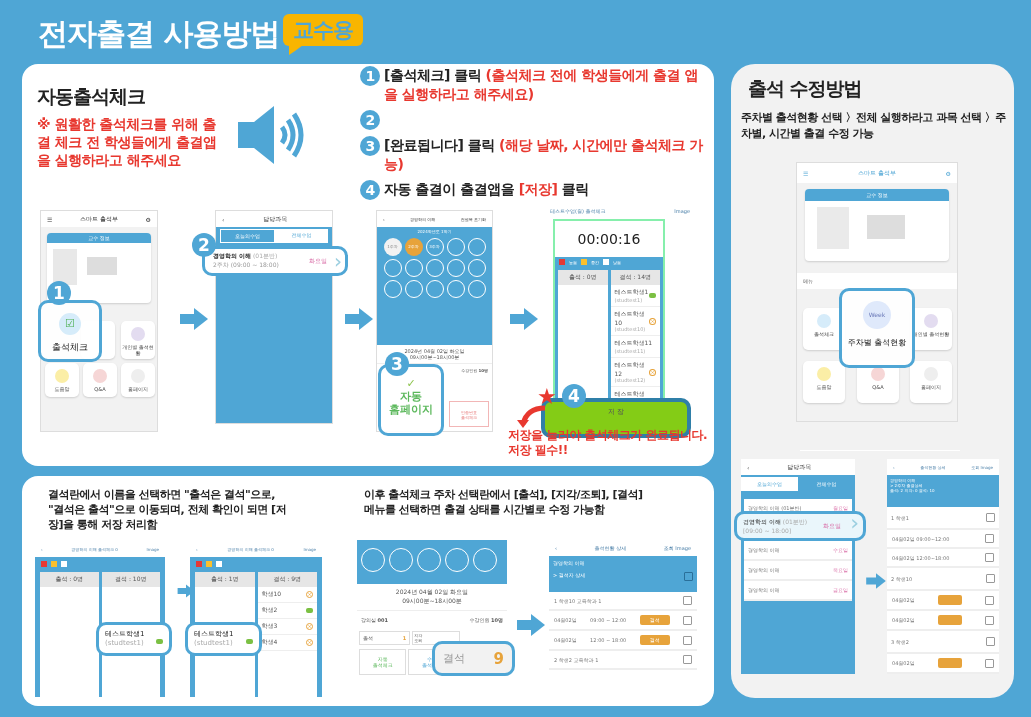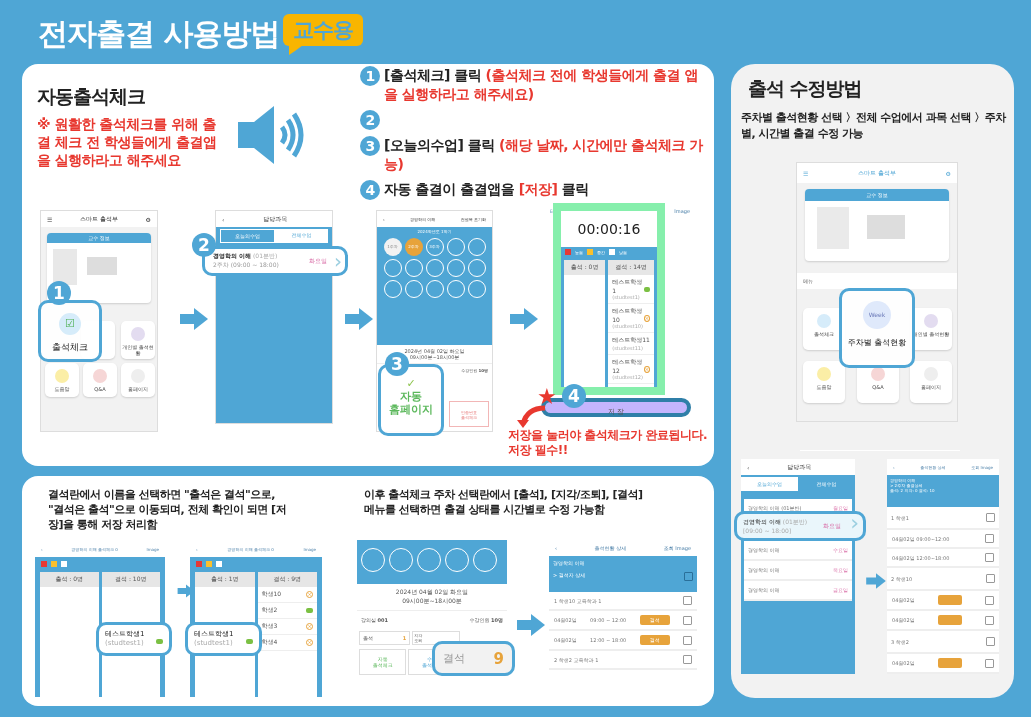--- a/index.html
+++ b/index.html
@@ -62,21 +62,21 @@
 <div class="steps">
   <div class="step">
       <span class="num">1</span>
       <span><span>[출석체크] 클릭 </span><span class="red">(출석체크 전에 학생들에게 출결 앱을 실행하라고 해주세요)</span></span>
     </div>
   <div class="step">
       <span class="num">2</span>
     </div>
   <div class="step">
       <span class="num">3</span>
-      <span><span>[오늘의수업] 클릭 </span><span class="red">(해당 날짜, 시간에만 출석체크 가능)</span></span>
+      <span><span>[완료됩니다] 클릭 </span><span class="red">(해당 날짜, 시간에만 출석체크 가능)</span></span>
     </div>
   <div class="step">
       <span class="num">4</span>
       <span><span>자동 출결이 출결앱을 </span><span class="red">[저장]</span><span> 클릭</span></span>
     </div>
 </div>
 
 <div class="phone" style="left:40px;top:210px;width:118px;height:222px">
   <div class="topbar">
       <span>☰</span>
@@ -171,21 +171,21 @@
 
 <div class="arr" style="left:510px;top:308px">
     <div class="s"></div>
     <div class="t"></div>
   </div>
 
 <div style="position:absolute;left:550px;top:208px;width:140px;font-size:5px;color:#4a7fa8;display:flex;justify-content:space-between">
     <span>테스트수업(월) 출석체크</span>
     <span>Image</span>
   </div>
-<div class="phone" style="left:553px;top:203px;width:112px;height:192px;border:8px solid #86efac;background:#4fa6d5">
+<div class="phone" style="left:553px;top:219px;width:112px;height:192px;border:2px solid #86efac;background:#4fa6d5">
   <div class="timer">00:00:16</div>
   <div class="legend">
       <span class="sq" style="background:#e53935"></span>
       <span>높음</span>
       <span class="sq" style="background:#fbc02d"></span>
       <span>중간</span>
       <span class="sq" style="background:#fff"></span>
       <span>낮음</span>
     </div>
   <div class="cols">
@@ -211,21 +211,21 @@
           <span class="xmark">×</span>
         </div>
       <div class="stu">
           <span><span>테스트학생13</span><small>(studtest13)</small></span>
           <span class="xmark">×</span>
         </div>
 
     </div>
   </div>
 </div>
-<div class="hl" style="left:541px;top:398px;width:150px;height:19px;background:#c4b5fd;border:4px solid #2f7fa8;text-align:center;font-size:7px;line-height:20px;color:#555">저 장</div>
+<div class="hl" style="left:541px;top:398px;width:150px;height:40px;background:#84cc16;border:4px solid #2f7fa8;text-align:center;font-size:7px;line-height:20px;color:#555">저 장</div>
 <div class="circnum" style="left:562px;top:384px">4</div>
 <div style="position:absolute;left:537px;top:384px;color:#e8382f;font-size:22px">★</div>
 <svg style="position:absolute;left:517px;top:404px" width="30" height="24">
     <path d="M28 4 Q10 4 6 20" stroke="#e8382f" stroke-width="5" fill="none"></path>
     <polygon points="0,16 12,16 6,24" fill="#e8382f"></polygon>
   </svg>
 <div class="red" style="position:absolute;left:508px;top:428px;font-size:12px;font-weight:bold;line-height:15px;letter-spacing:-.5px">
     <div>저장을 눌러야 출석체크가 완료됩니다.</div>
     <div>저장 필수!!</div>
   </div>
@@ -386,21 +386,21 @@
       <span class="cb"></span>
     </div>
   <div class="row">
       <span>2 <span>학생2</span> <span>교육학과 1</span></span>
       <span class="cb"></span>
     </div>
 </div>
 
 <div class="panel p3"></div>
 <div class="h2" style="left:748px;top:76px">출석 수정방법</div>
-<div style="position:absolute;left:741px;top:110px;width:270px;font-size:11px;font-weight:bold;line-height:16px;letter-spacing:-.5px">주차별 출석현황 선택 〉전체 수업에서 과목 선택 〉주차별, 시간별 출결 수정 가능</div>
+<div style="position:absolute;left:741px;top:110px;width:270px;font-size:11px;font-weight:bold;line-height:16px;letter-spacing:-.5px">주차별 출석현황 선택 〉전체 실행하라고 과목 선택 〉주차별, 시간별 출결 수정 가능</div>
 
 <div class="phone" style="left:796px;top:162px;width:162px;height:260px">
   <div class="topbar" style="height:20px">
       <span style="color:#4fa6d5">☰</span>
       <span style="color:#4fa6d5">스마트 출석부</span>
       <span style="color:#4fa6d5">⚙</span>
     </div>
   <div style="margin:6px 8px;background:#fff;border-radius:4px;height:72px;box-shadow:0 1px 2px rgba(0,0,0,.15)">
     <div class="bluebar" style="text-align:center;font-size:5px;padding:3px;border-radius:4px 4px 0 0">교수 정보</div>
     <div style="display:flex;gap:18px;padding:6px 12px">

